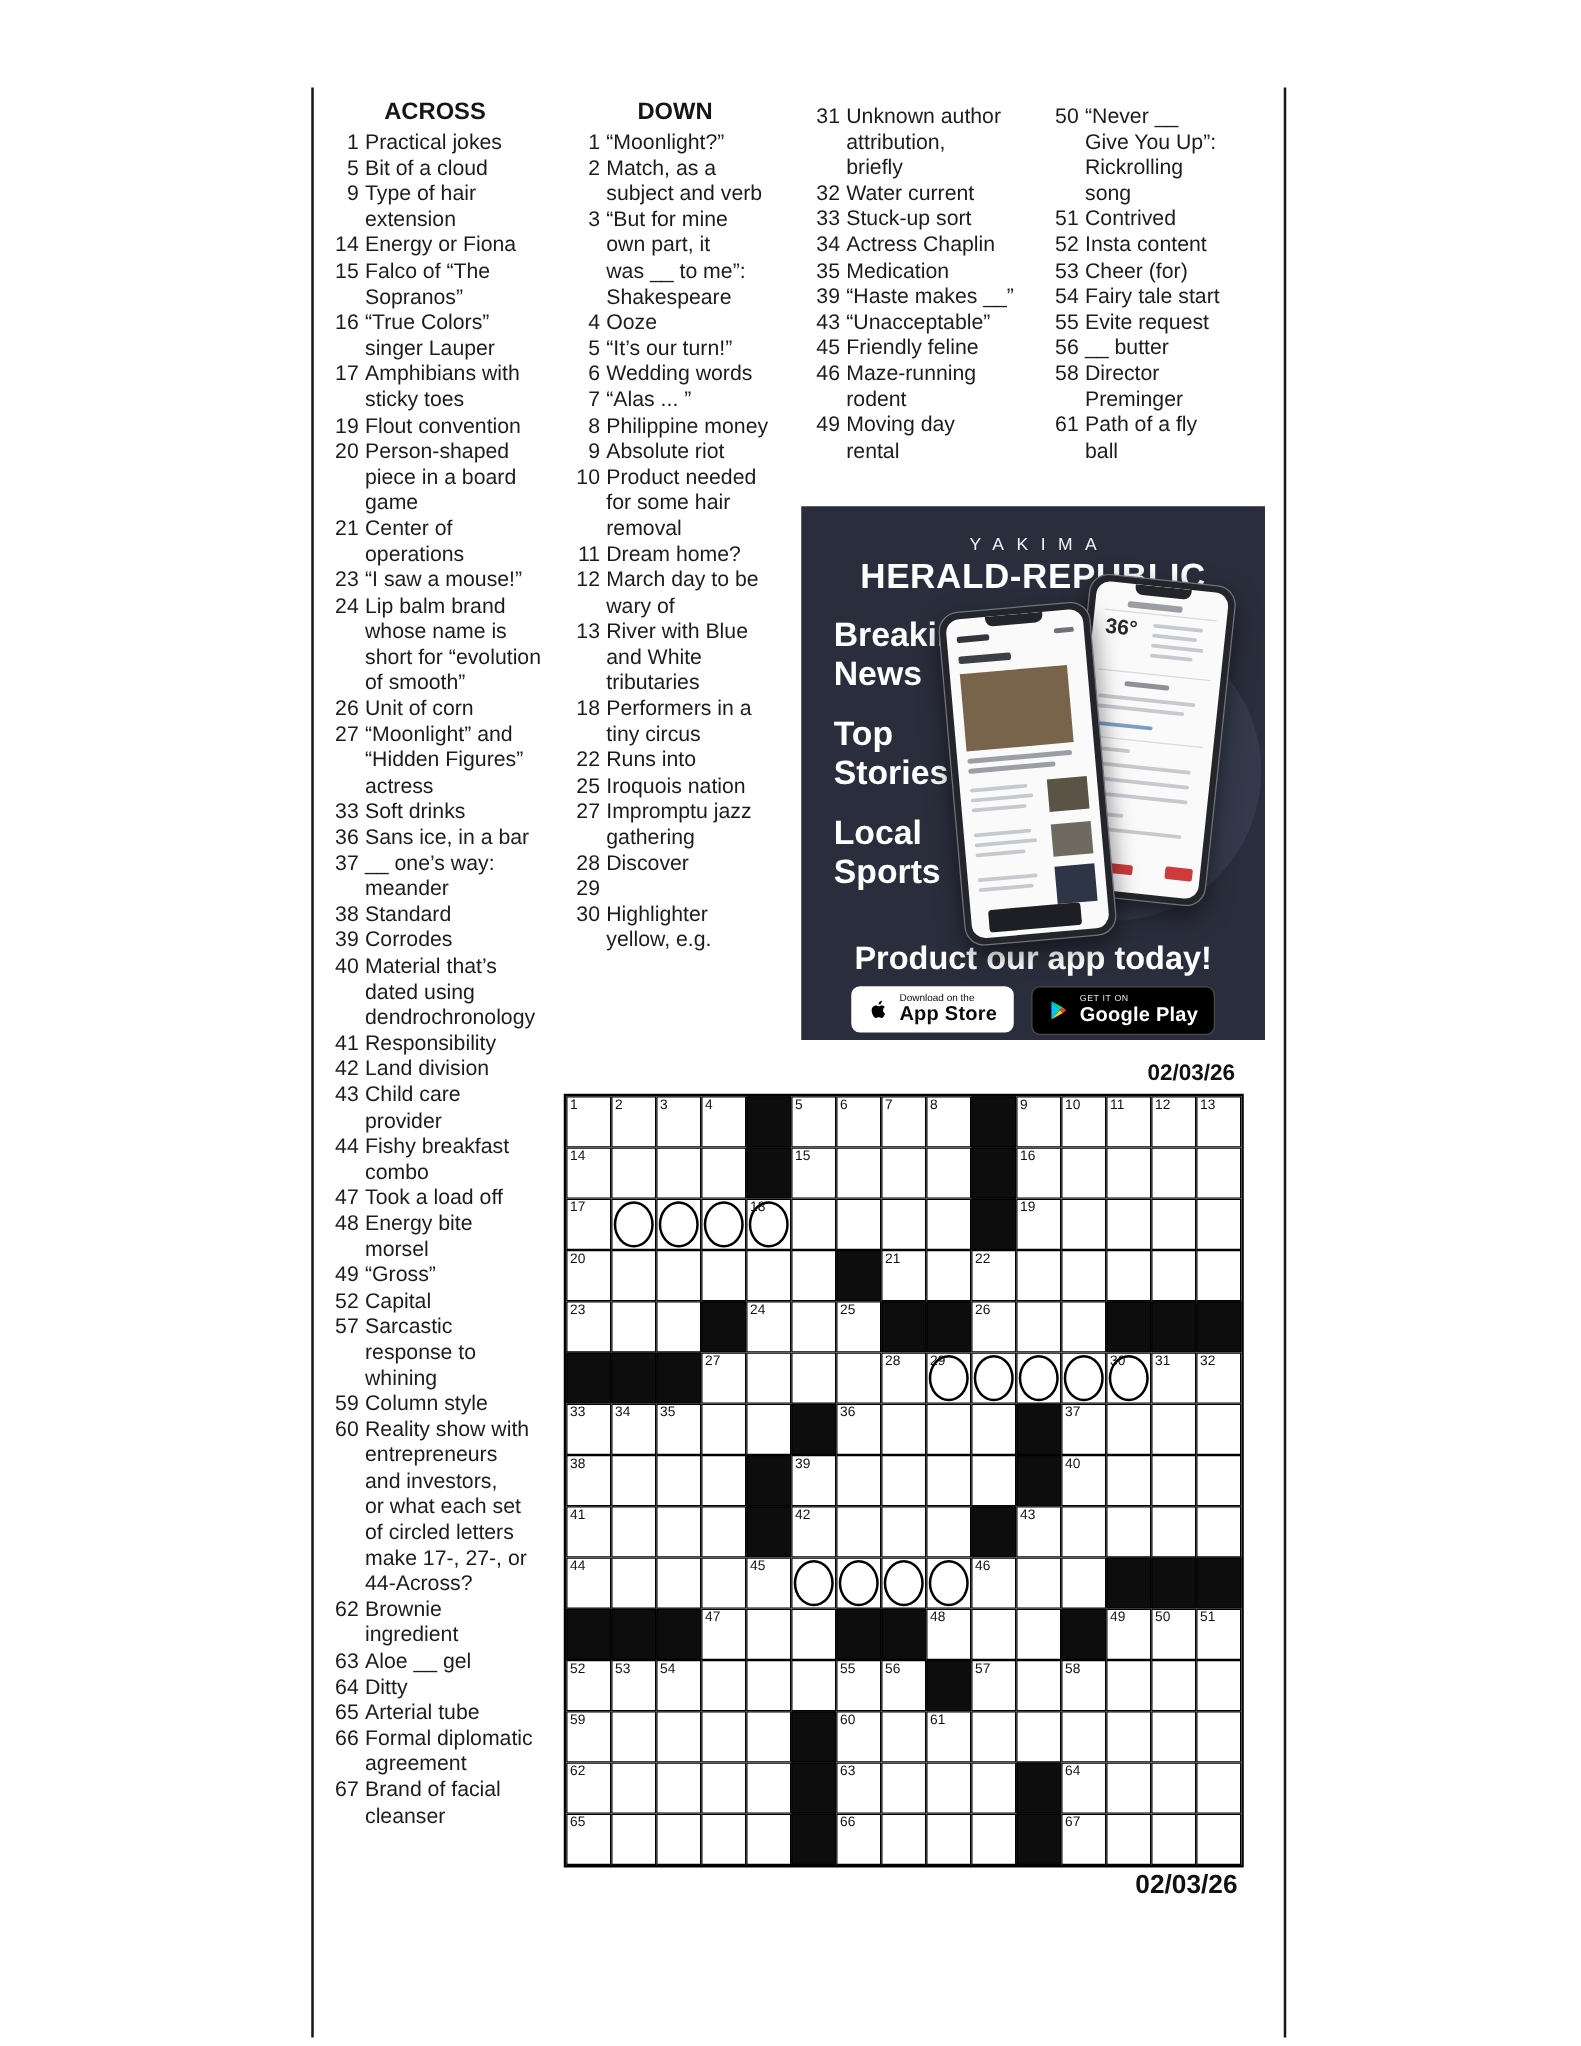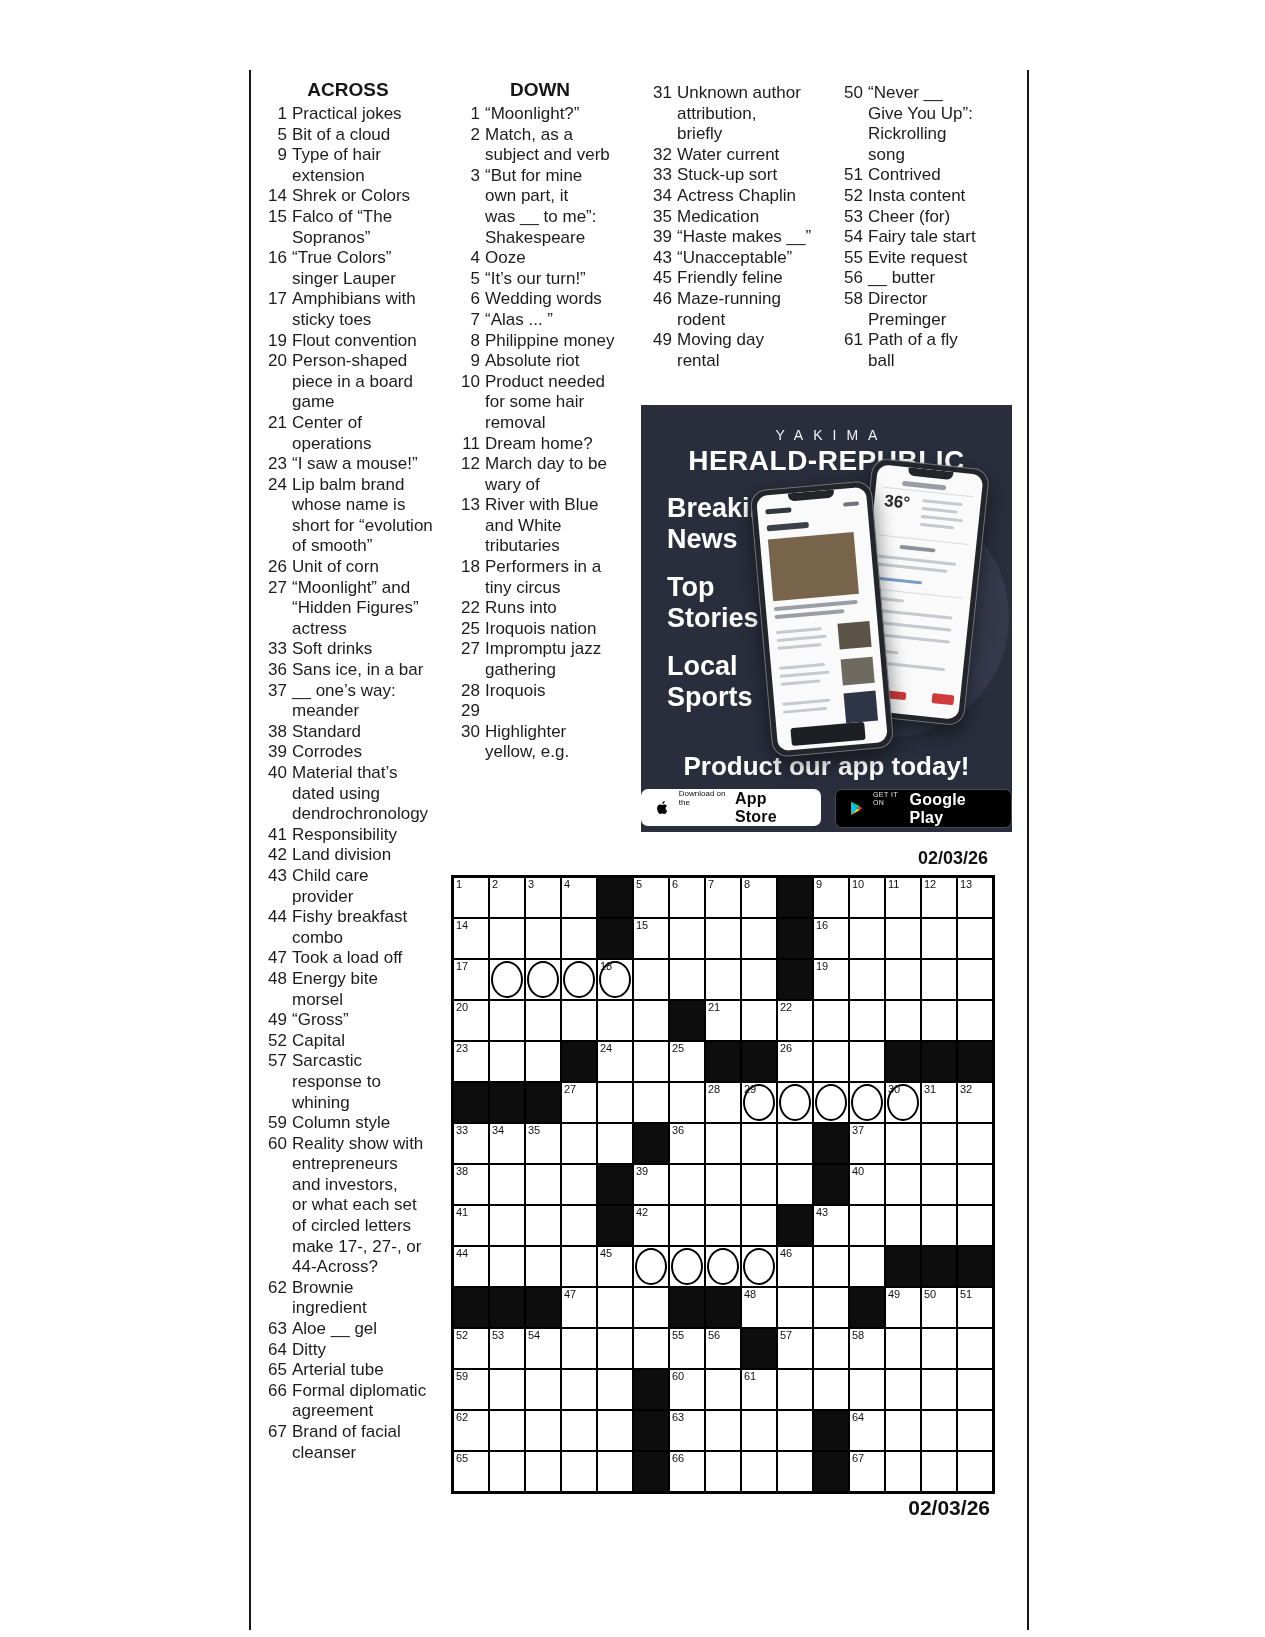--- a/index.html
+++ b/index.html
@@ -40,21 +40,21 @@
   .sblock{position:absolute;background:#77644b;}
   .temp{position:absolute;top:26px;left:10px;font-size:17px;font-weight:bold;color:#2a2a2a;}
   .w-divider{position:absolute;left:8px;right:8px;height:1px;background:#d8dadd;}
   .w-red{position:absolute;background:#cf3b3b;border-radius:2px;}
   .n-thumb{position:absolute;background:#4a4f58;}
   .ad-cta{position:absolute;top:346px;left:0;right:0;text-align:center;color:#fff;font-size:26px;font-weight:bold;}
   .ad-badges{position:absolute;top:384px;left:0;right:0;display:flex;justify-content:center;gap:14px;}
   .badge{display:flex;align-items:center;gap:8px;height:37px;padding:0 13px;border-radius:7px;cursor:pointer;}
   .badge-apple{background:#ffffff;color:#0b0b0b;}
   .badge-google{background:#000000;color:#ffffff;border:1px solid #4a4a4a;}
-  .badge .txt{display:flex;line-height:1.08;text-align:left;}
+  .badge .txt{display:flex;flex-direction:column;line-height:1.08;text-align:left;}
   .badge .small{font-size:8px;}
   .badge .main{font-size:16px;font-weight:bold;letter-spacing:.2px;}
   .badge-google .small{font-size:7px;text-transform:uppercase;color:#e4e4e4;letter-spacing:.5px;}
 
   
   #date-top{position:absolute;left:790px;top:848px;width:198px;text-align:right;
             font-size:18px;font-weight:bold;color:#111;}
   #byline{position:absolute;left:452px;top:1500px;font-family:"Liberation Serif",serif;
           font-weight:bold;font-size:19px;line-height:25px;color:#161616;}
   #date-bottom{position:absolute;left:790px;top:1496px;width:200px;text-align:right;
@@ -88,21 +88,21 @@
           <span class="cnum">5</span>
           <span class="ctext">Bit of a cloud</span>
         </div>
         <div class="clue">
           <span class="cnum">9</span>
           <span class="ctext">Type of hair
 extension</span>
         </div>
         <div class="clue">
           <span class="cnum">14</span>
-          <span class="ctext">Shrek or Colors</span>
+          <span class="ctext">Energy or Fiona</span>
         </div>
         <div class="clue">
           <span class="cnum">15</span>
           <span class="ctext">Falco of “The
 Sopranos”</span>
         </div>
         <div class="clue">
           <span class="cnum">16</span>
           <span class="ctext">“True Colors”
 singer Lauper</span>
@@ -337,21 +337,21 @@
           <span class="cnum">25</span>
           <span class="ctext">Iroquois nation</span>
         </div>
         <div class="clue">
           <span class="cnum">27</span>
           <span class="ctext">Impromptu jazz
 gathering</span>
         </div>
         <div class="clue">
           <span class="cnum">28</span>
-          <span class="ctext">Iroquois</span>
+          <span class="ctext">Discover</span>
         </div>
         <div class="clue">
           <span class="cnum">29</span>
         </div>
         <div class="clue">
           <span class="cnum">30</span>
           <span class="ctext">Highlighter
 yellow, e.g.</span>
         </div>
       </div>

